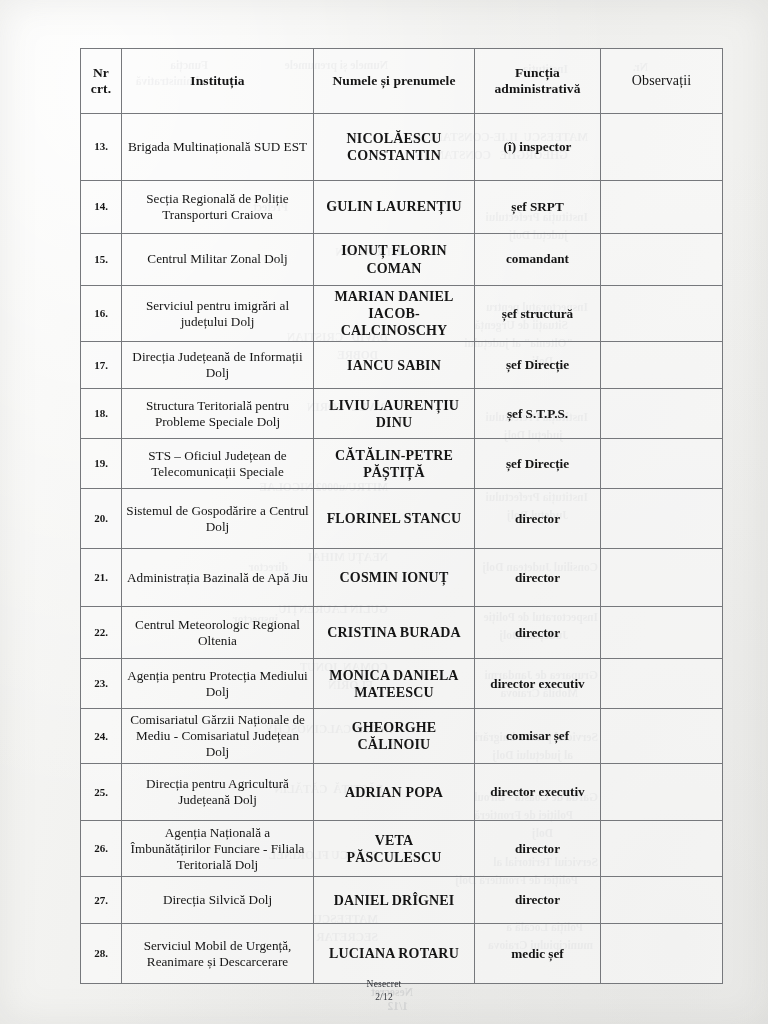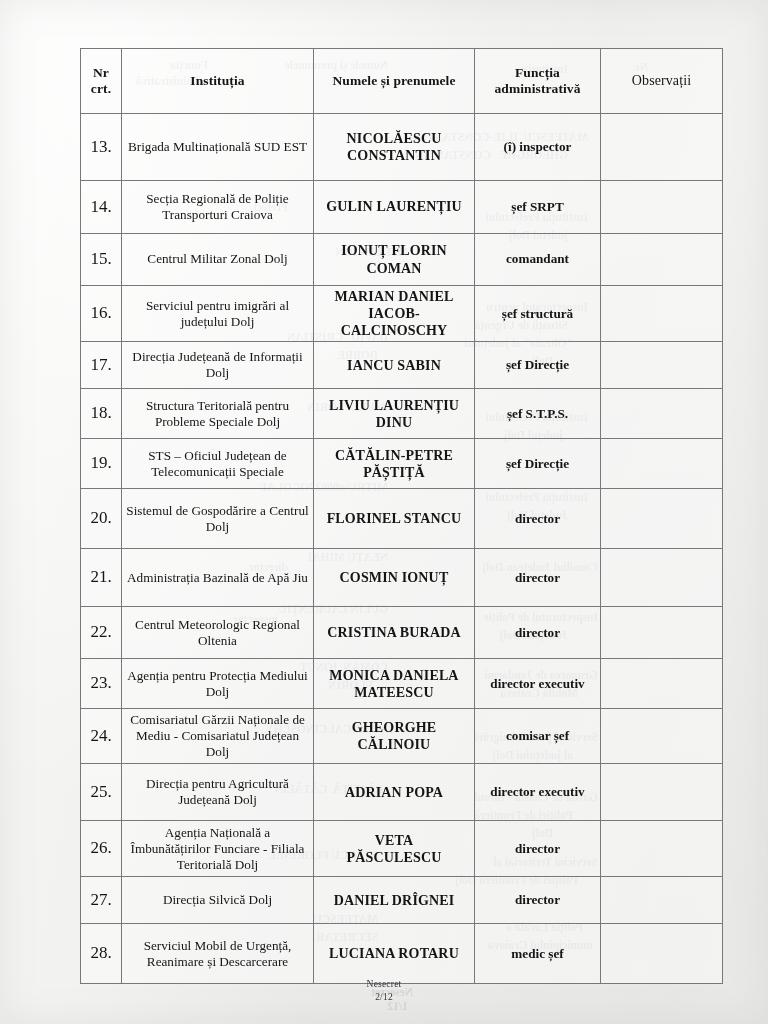--- a/index.html
+++ b/index.html
@@ -93,22 +93,22 @@
     letter-spacing: 0.1px;
   }
   thead th.h-nr { font-size: 13.5px; }
   thead th.h-obs { font-weight: normal; font-size: 14px; }
 
   tbody td {
     font-size: 13.3px;
     line-height: 1.22;
   }
   td.cell-nr {
-    font-weight: normal;
-    font-size: 17px;
+    font-weight: bold;
+    font-size: 11px;
   }
   td.cell-inst {
     font-weight: normal;
     font-size: 13.2px;
     padding-left: 5px;
     padding-right: 5px;
   }
   td.cell-name {
     font-weight: bold;
     font-size: 14px;

